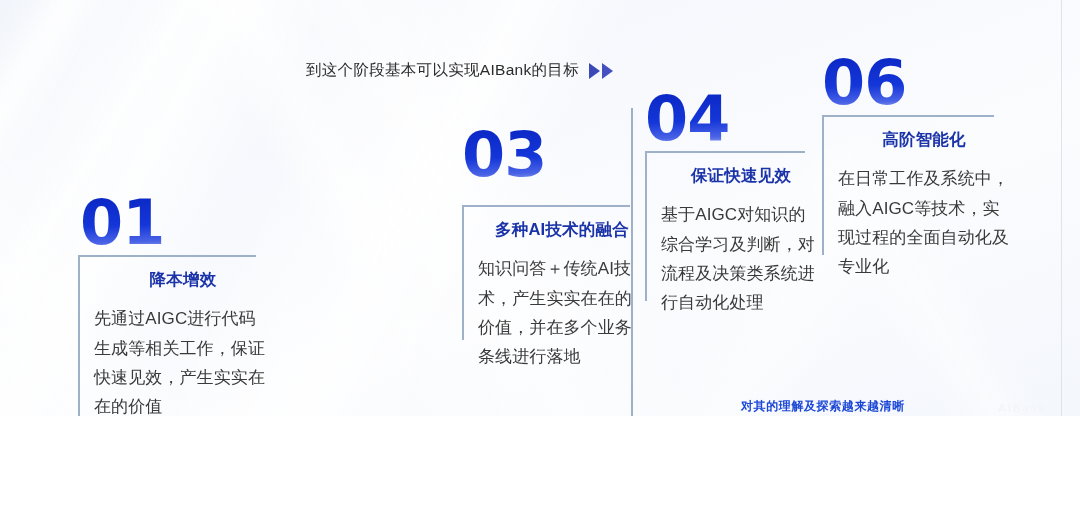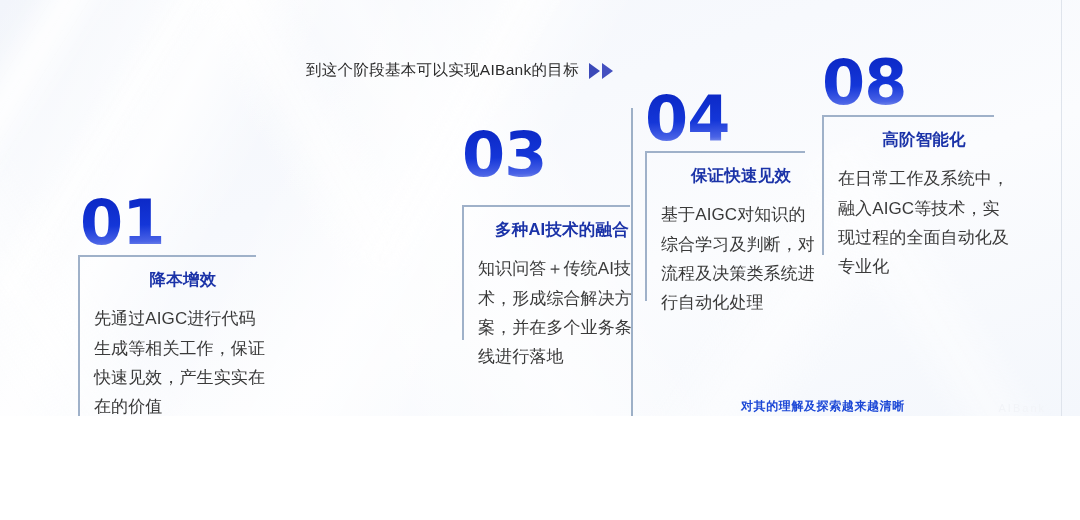--- a/index.html
+++ b/index.html
@@ -152,36 +152,36 @@
     </div>
   </div>
 
 
   <div class="col" id="col3">
     <div class="num">03</div>
     <div class="card">
       <span class="hline"></span>
       <span class="vline"></span>
       <h3>多种AI技术的融合</h3>
-      <p>知识问答＋传统AI技术，形成综合解决方案，并在多个业务条线进行落地</p>
+      <p>知识问答＋传统AI技术，产生实实在在的价值，并在多个业务条线进行落地</p>
     </div>
   </div>
 
   <div class="col" id="col4">
     <div class="num">04</div>
     <div class="card">
       <span class="hline"></span>
       <span class="vline"></span>
       <h3>保证快速见效</h3>
       <p>基于AIGC对知识的综合学习及判断，对流程及决策类系统进行自动化处理</p>
     </div>
   </div>
 
   <div class="col" id="col5">
-    <div class="num">08</div>
+    <div class="num">06</div>
     <div class="card">
       <span class="hline"></span>
       <span class="vline"></span>
       <h3>高阶智能化</h3>
       <p>在日常工作及系统中，融入AIGC等技术，实现过程的全面自动化及专业化</p>
     </div>
   </div>
 
   <div id="bottom-label">对其的理解及探索越来越清晰</div>
 

